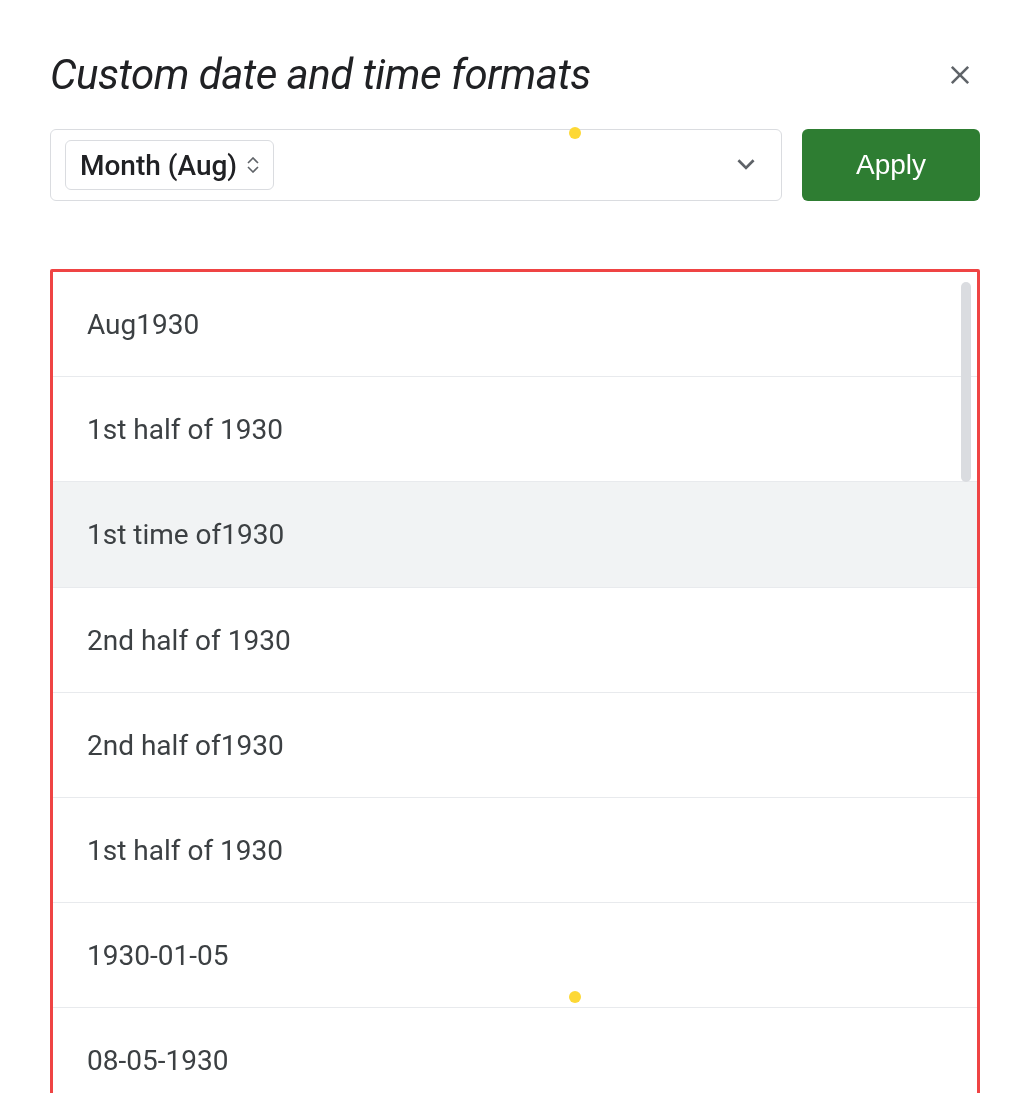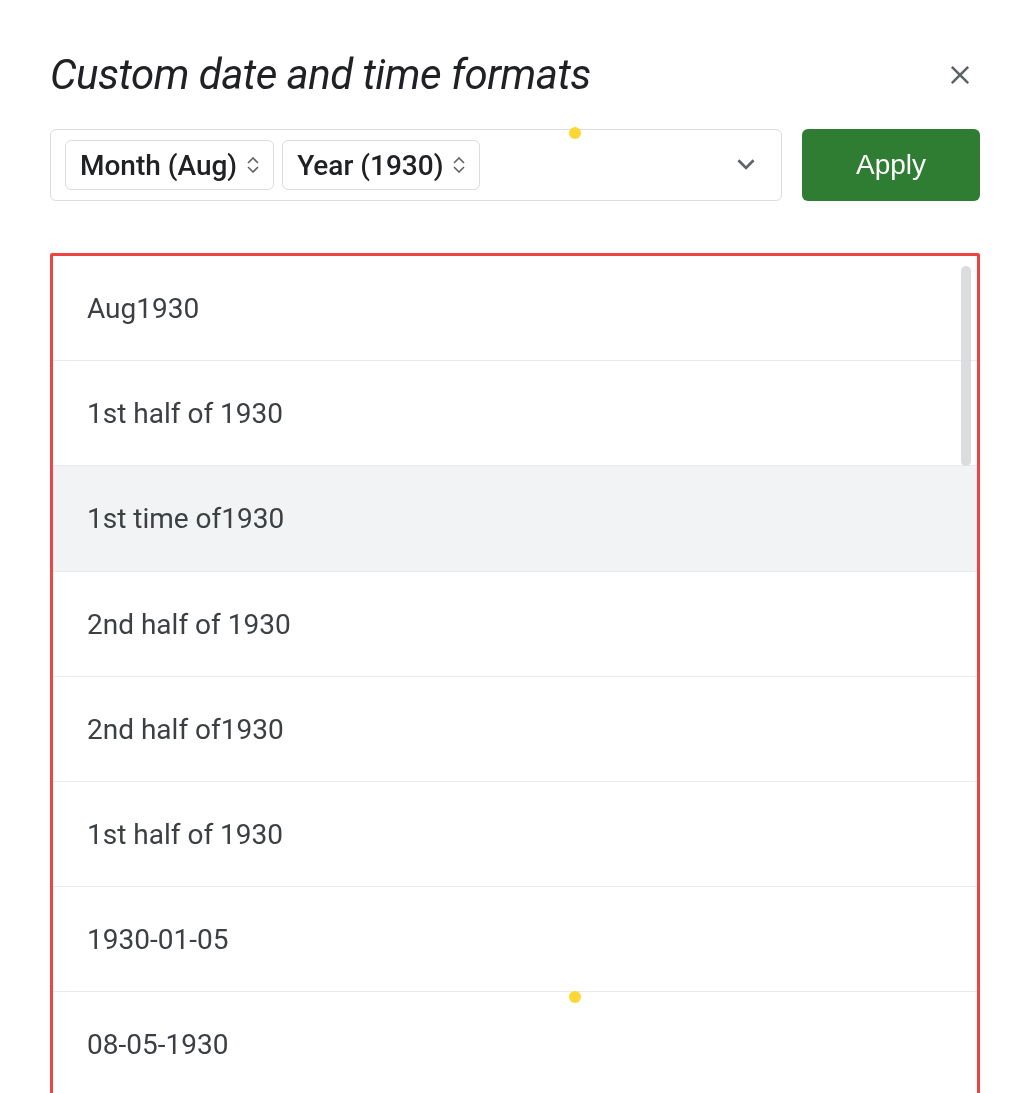--- a/index.html
+++ b/index.html
@@ -47,21 +47,21 @@
       background: none;
       color: #5f6368;
     }
     .close-btn svg {
       width: 28px;
       height: 28px;
     }
     .controls-row {
       display: flex;
       gap: 20px;
-      margin-bottom: 52px;
+      margin-bottom: 68px;
       align-items: stretch;
     }
     .format-box {
       flex: 1;
       border: 1px solid #dadce0;
       border-radius: 6px;
       padding: 10px 14px;
       display: flex;
       align-items: center;
       gap: 8px;
@@ -183,31 +183,20 @@
         <line x1="5" y1="5" x2="19" y2="19"></line>
         <line x1="19" y1="5" x2="5" y2="19"></line>
       </svg>
     </button>
   </div>
 
   <div class="controls-row">
     <div class="format-box">
       <span class="chip">
         <span>Month (Aug)</span>
-        <span class="chip-stepper">
-          <svg viewBox="0 0 12 8">
-              <path d="M1 6 L6 1 L11 6" fill="none" stroke="currentColor" stroke-width="1.6"></path>
-            </svg>
-          <svg viewBox="0 0 12 8">
-              <path d="M1 2 L6 7 L11 2" fill="none" stroke="currentColor" stroke-width="1.6"></path>
-            </svg>
-        </span>
-      </span>
-      <span class="chip">
-        <span>Year (1930)</span>
         <span class="chip-stepper">
           <svg viewBox="0 0 12 8">
               <path d="M1 6 L6 1 L11 6" fill="none" stroke="currentColor" stroke-width="1.6"></path>
             </svg>
           <svg viewBox="0 0 12 8">
               <path d="M1 2 L6 7 L11 2" fill="none" stroke="currentColor" stroke-width="1.6"></path>
             </svg>
         </span>
       </span>
       <button class="format-dropdown-btn">

